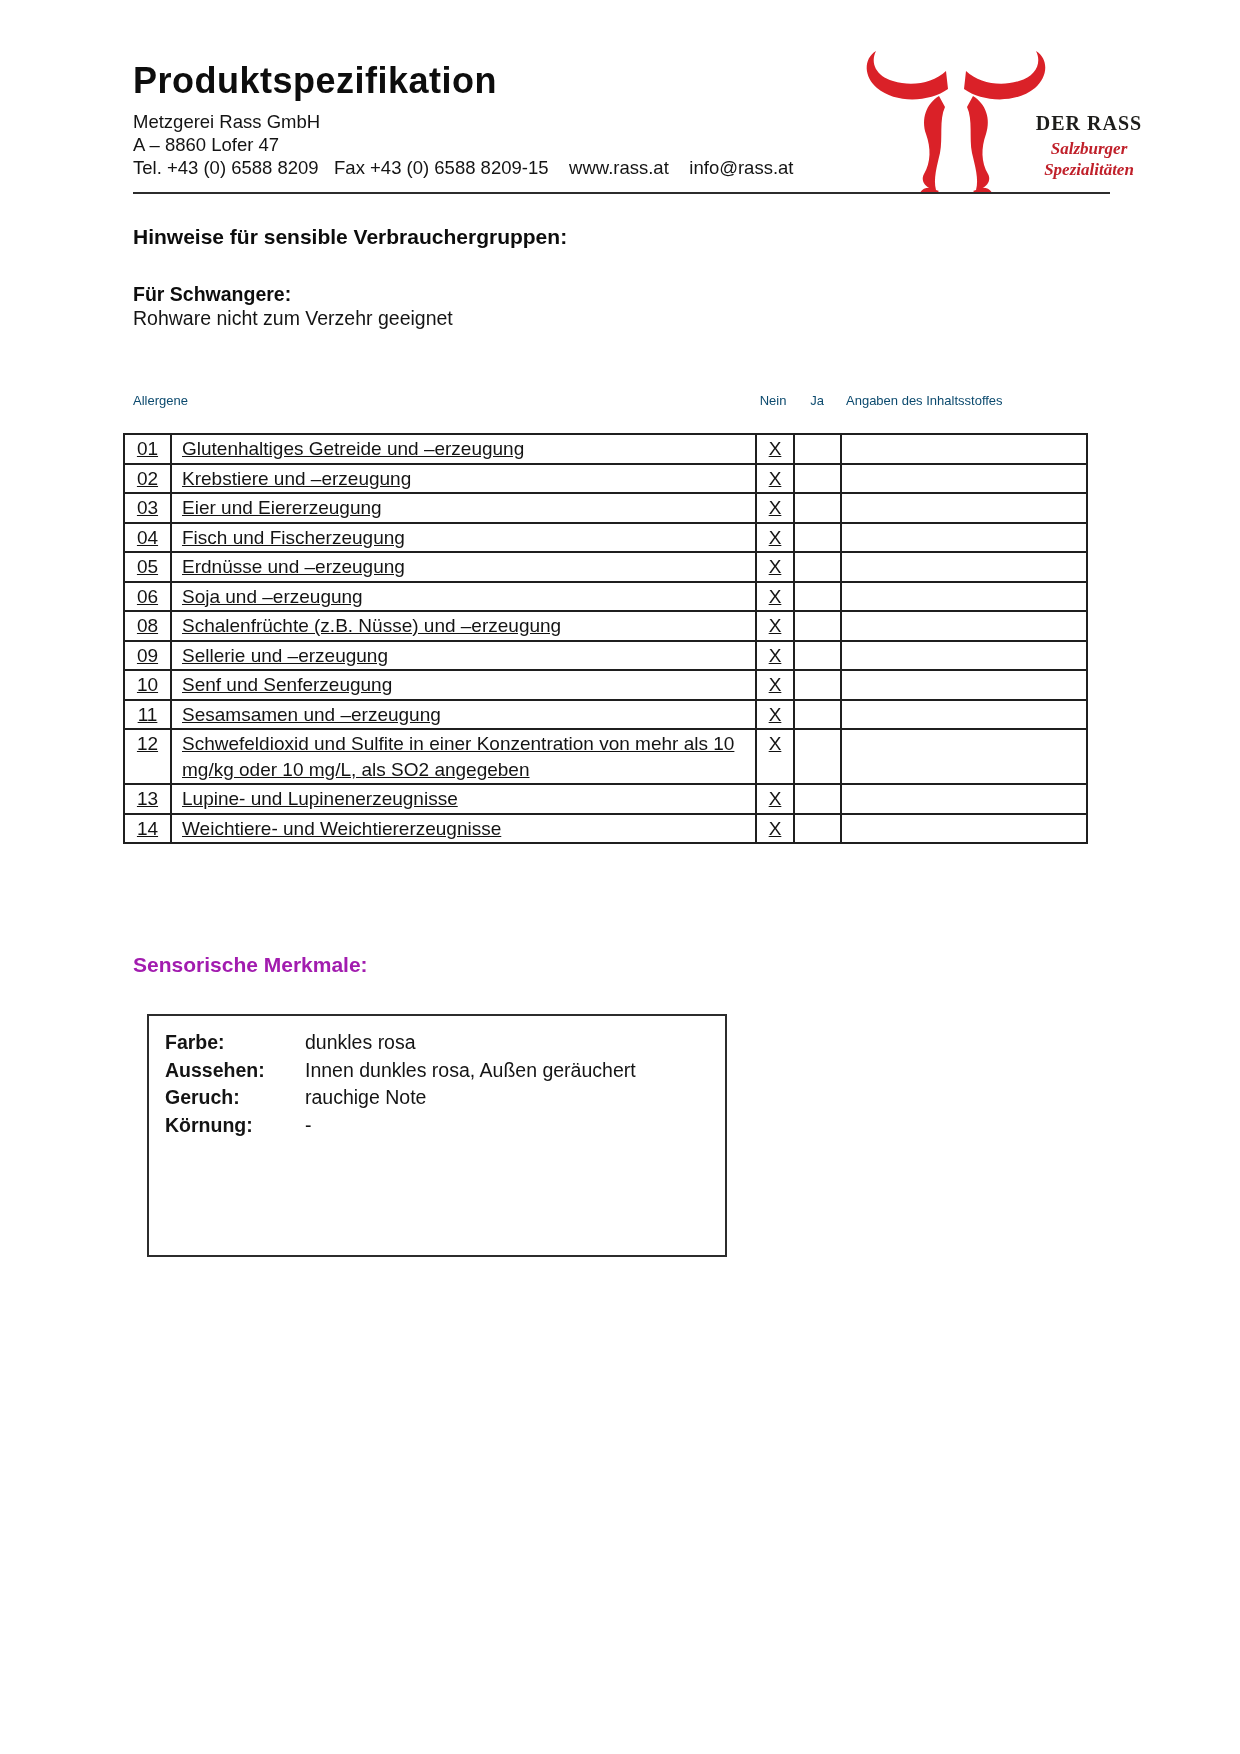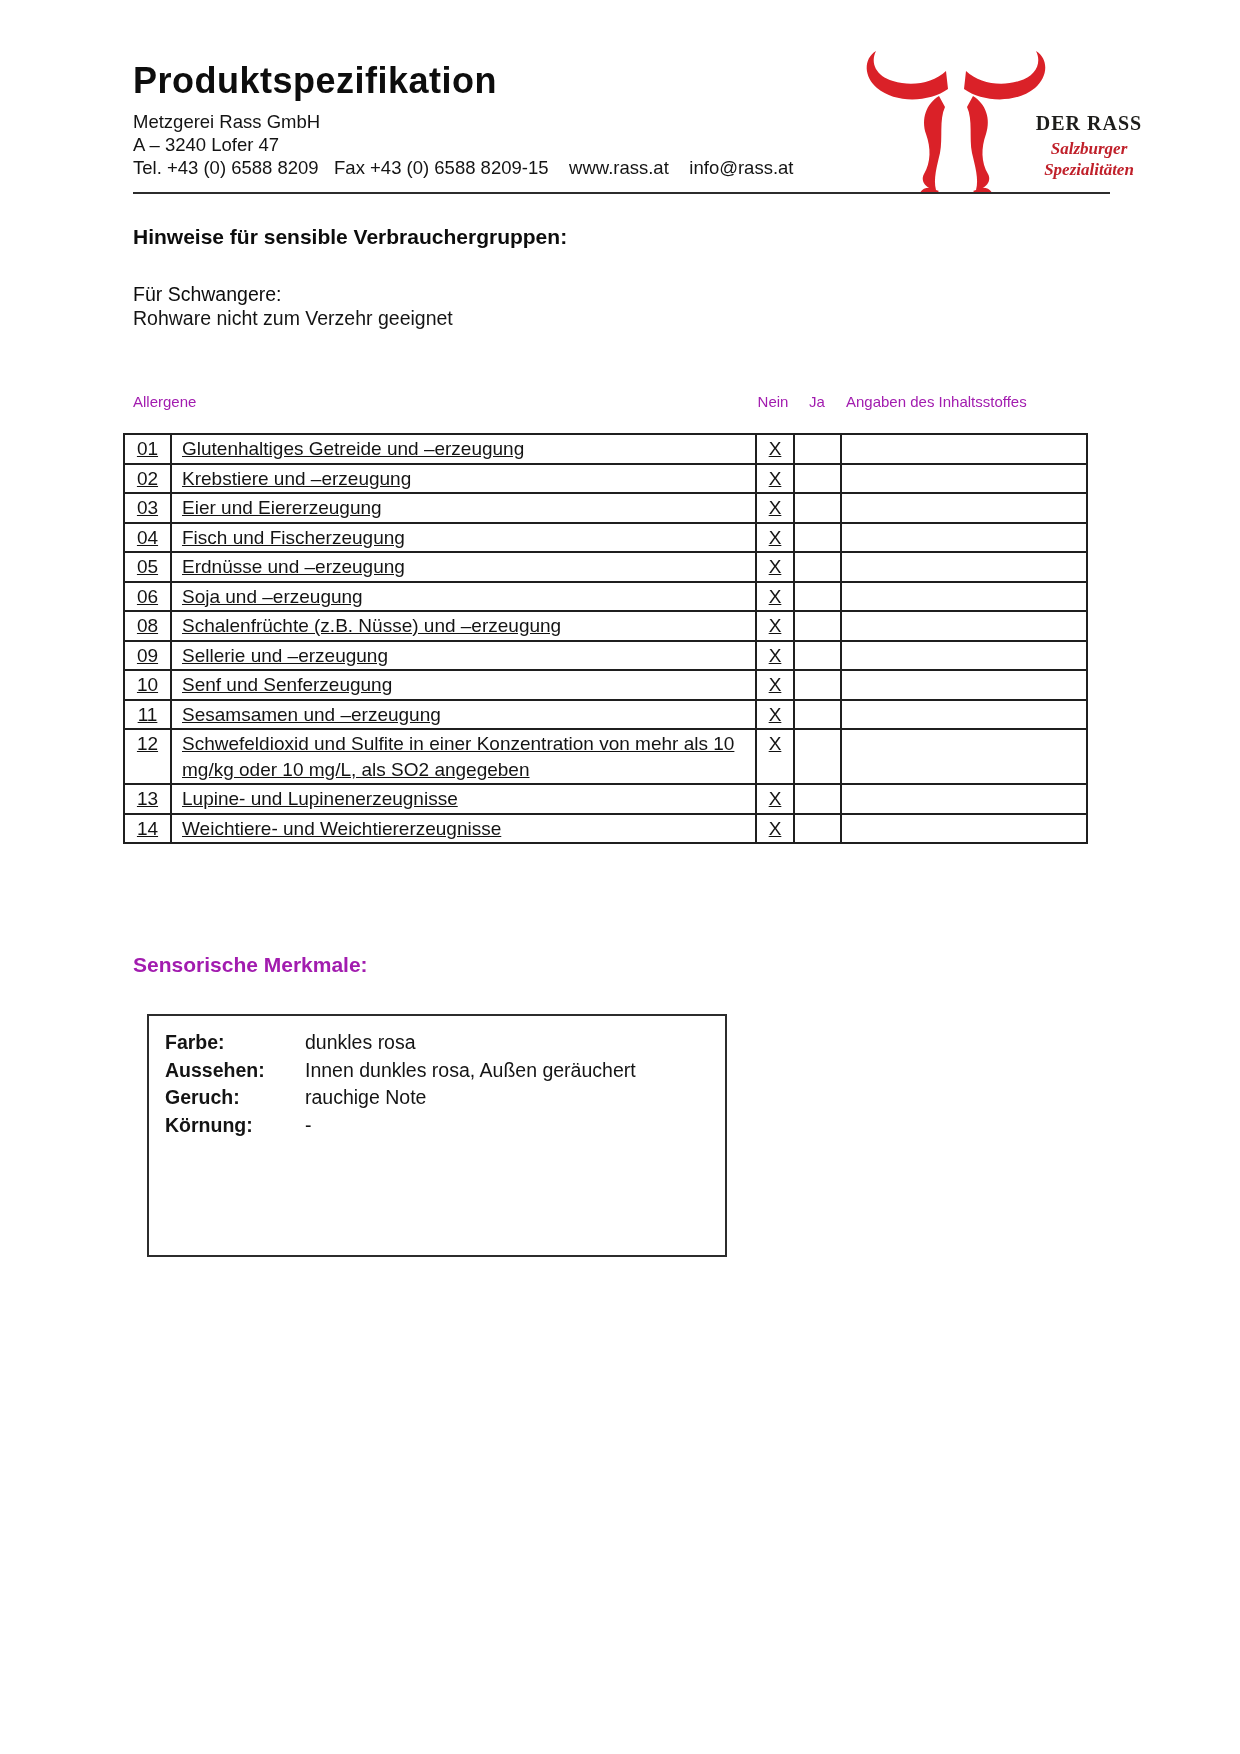--- a/index.html
+++ b/index.html
@@ -24,25 +24,25 @@
 
   
   .logo-svg{left:850px;top:46px;width:212px;height:146px;}
   .logo-text{left:1005px;top:112px;width:168px;text-align:center;font-family:"Liberation Serif", serif;}
   .logo-line1{font-size:20px;font-weight:bold;letter-spacing:1px;color:#1d1d1b;}
   .logo-line2{font-size:17px;font-weight:bold;font-style:italic;margin-top:4px;}
   .logo-line3{font-size:17px;font-weight:bold;font-style:italic;margin-top:1px;}
 
   
   .h-notice{left:133px;top:225px;font-size:21px;font-weight:bold;color:#0d0d0d;}
-  .h-pregnant{left:133px;top:283px;font-size:19.5px;font-weight:normal;color:#0d0d0d;}
+  .h-pregnant{left:133px;top:283px;font-size:19.5px;font-weight:bold;color:#0d0d0d;}
   .t-pregnant{left:133px;top:307px;font-size:19.5px;color:#141414;}
 
   
-  .tbl-heads{top:393px;left:0;width:1152px;height:24px;font-size:15px;color:#a21caf;}
+  .tbl-heads{top:393px;left:0;width:1152px;height:24px;font-size:13px;color:#0c4a6e;}
   .th-allergene{position:absolute;left:133px;top:0;}
   .th-nein{position:absolute;left:745px;top:0;width:56px;text-align:center;}
   .th-ja{position:absolute;left:794px;top:0;width:46px;text-align:center;}
   .th-angaben{position:absolute;left:846px;top:0;}
 
   
   .allergen-table{
     position:absolute;left:123px;top:433px;width:963px;
     border-collapse:collapse;table-layout:fixed;text-decoration:underline;
   }
@@ -71,21 +71,21 @@
   .s-label{width:140px;font-weight:bold;flex:0 0 140px;}
   .s-value{flex:1;}
 </style>
 </head>
 <body>
 
 <div class="page">
 
   <div class="abs doc-title">Produktspezifikation</div>
   <div class="abs company-line line-company">Metzgerei Rass GmbH</div>
-  <div class="abs company-line line-address">A – 3240 Lofer 47</div>
+  <div class="abs company-line line-address">A – 8860 Lofer 47</div>
   <div class="abs company-line line-contact">Tel. +43 (0) 6588 8209   Fax +43 (0) 6588 8209-15    www.rass.at    info@rass.at</div>
   <div class="abs header-rule"></div>
 
   <svg class="abs logo-svg" viewBox="0 0 212 146" xmlns="http://www.w3.org/2000/svg" aria-hidden="true">
     <g fill="#da2128">
 
       <path d="M98 43 C80 56 46 58 27 42 C14 31 13 13 26 5 C20 17 26 30 43 35 C62 41 83 37 96 25 Z"></path>
 
       <path d="M114 43 C132 56 166 58 185 42 C198 31 199 13 186 5 C192 17 186 30 169 35 C150 41 129 37 116 25 Z"></path>
 

